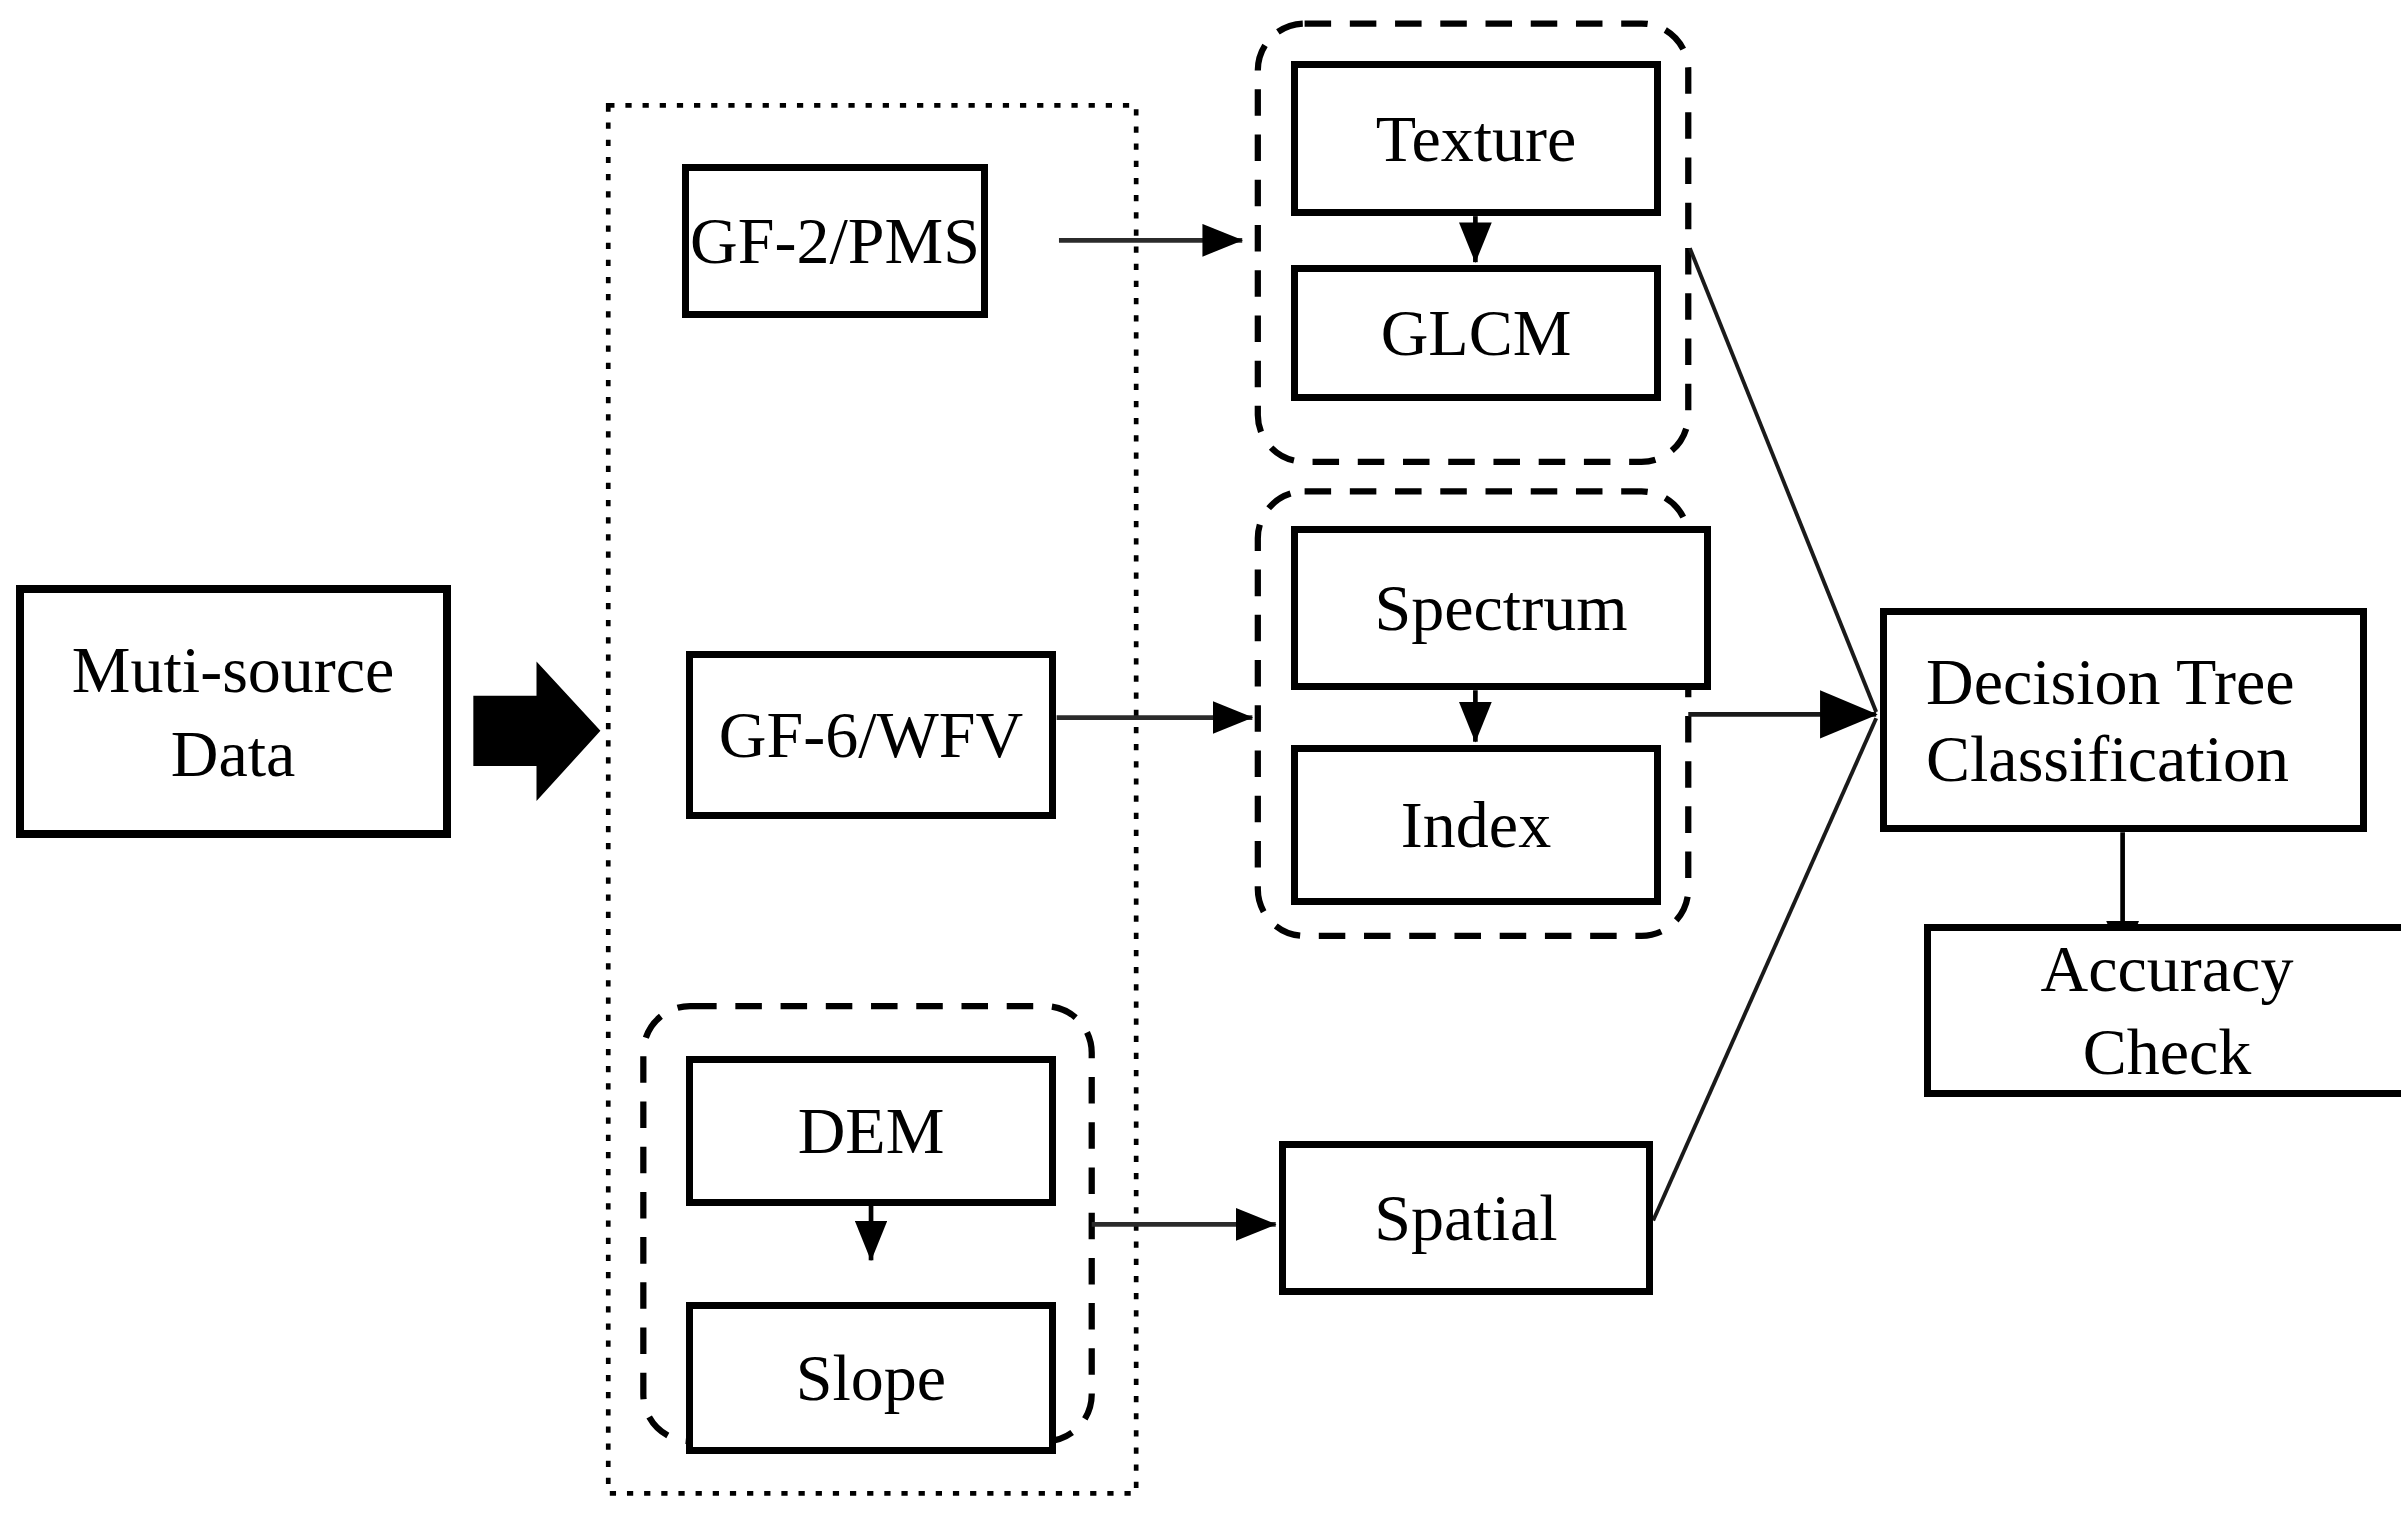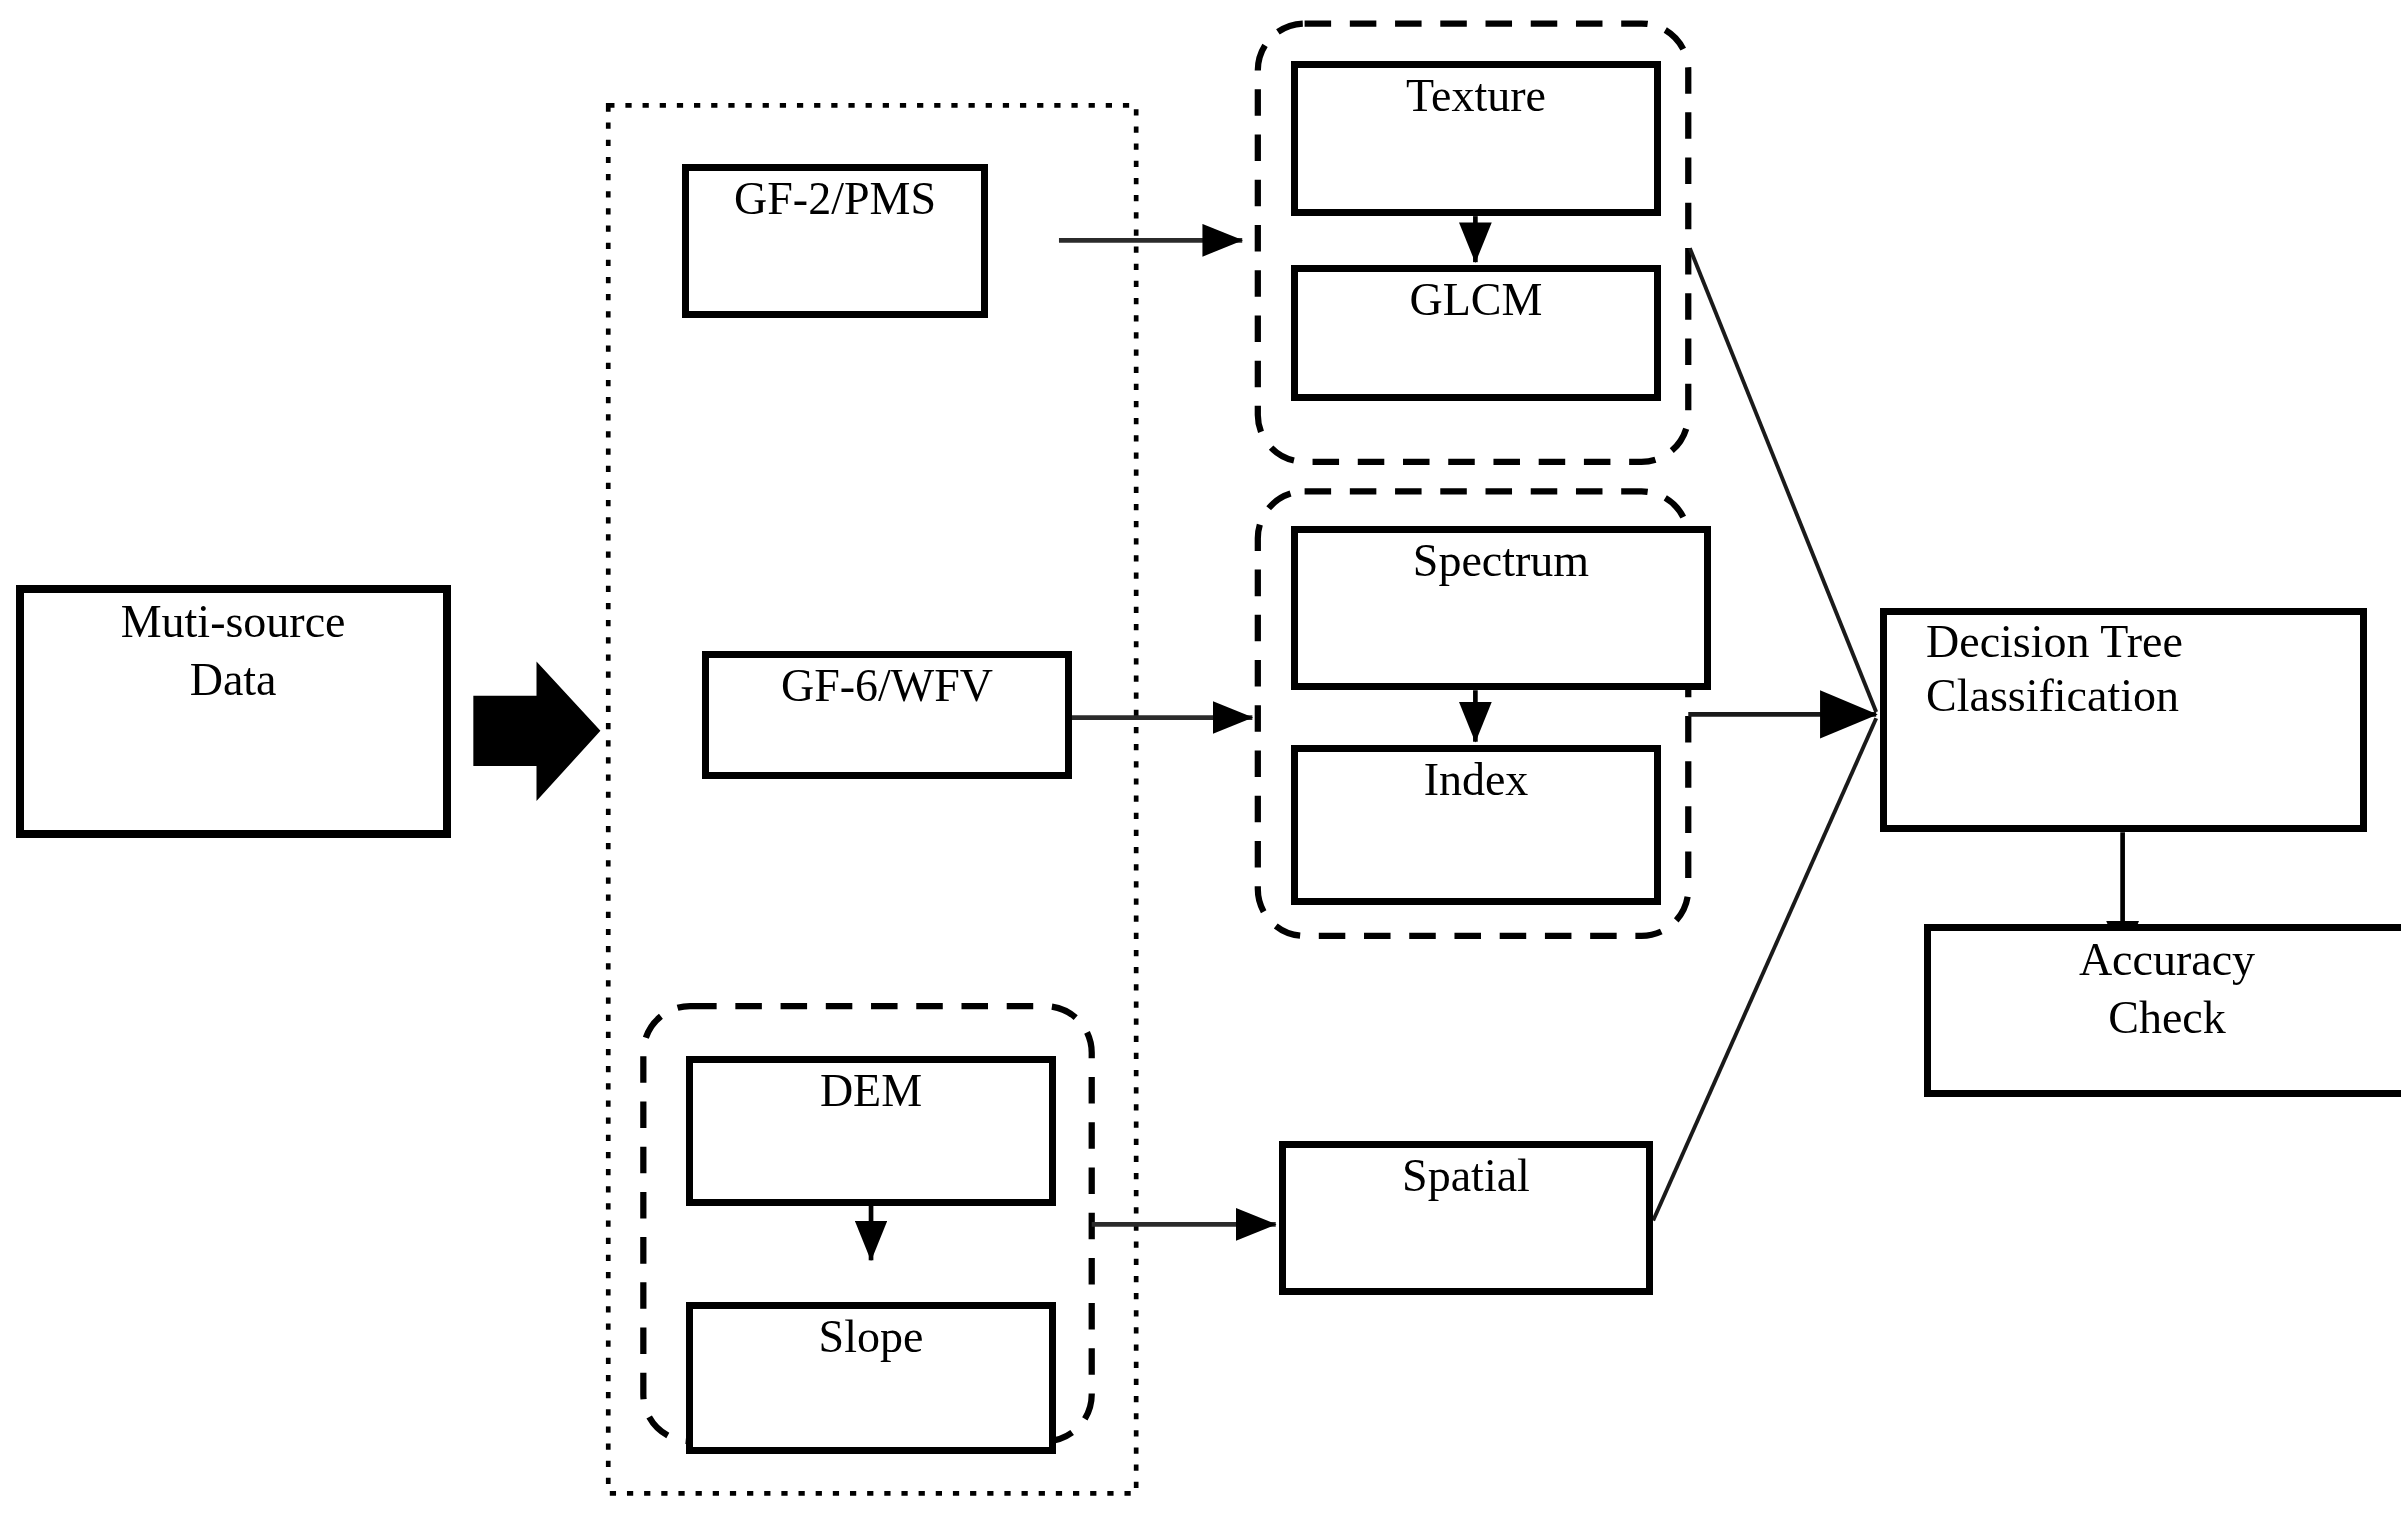--- a/index.html
+++ b/index.html
@@ -19,30 +19,31 @@
   }
   .node {
     position: absolute;
     box-sizing: border-box;
     border: 7px solid #000000;
     background: #ffffff;
     color: #000000;
     display: flex;
     flex-direction: column;
     align-items: center;
+    justify-content: center;
     text-align: center;
-    font-size: 46px;
+    font-size: 66px;
     line-height: 1.2;
     z-index: 2;
     white-space: nowrap;
   }
   
   #n-multi    { left: 15.6px;   top: 585px;  width: 435px; height: 253px; border-width: 8.6px; }
   #n-gf2      { left: 682px;  top: 164px;  width: 306px; height: 154px; }
-  #n-gf6      { left: 702px;  top: 651px;  width: 370px; height: 128px; }
+  #n-gf6      { left: 686px;  top: 651px;  width: 370px; height: 168px; }
   #n-dem      { left: 686px;  top: 1044px; width: 370px; height: 150px; margin-top: 12px; }
   #n-slope    { left: 686px;  top: 1263px; width: 370px; height: 152px; margin-top: 39px; }
   #n-texture  { left: 1291px; top: 61px;   width: 370px; height: 155px; }
   #n-glcm     { left: 1291px; top: 265px;  width: 370px; height: 136px; }
   #n-spectrum { left: 1291px; top: 526px;  width: 420px; height: 164px; }
   #n-index    { left: 1291px; top: 745px;  width: 370px; height: 160px; }
   #n-spatial  { left: 1279px; top: 1141px; width: 374px; height: 154px; }
   #n-decision { left: 1880px; top: 608px;  width: 487px; height: 224px;
                 align-items: flex-start; text-align: left; padding-left: 39px; line-height: 1.17; }
   #n-accuracy { left: 1890px; top: 924px; width: 486px; height: 173px; line-height: 1.25; margin-left: 34px; }

